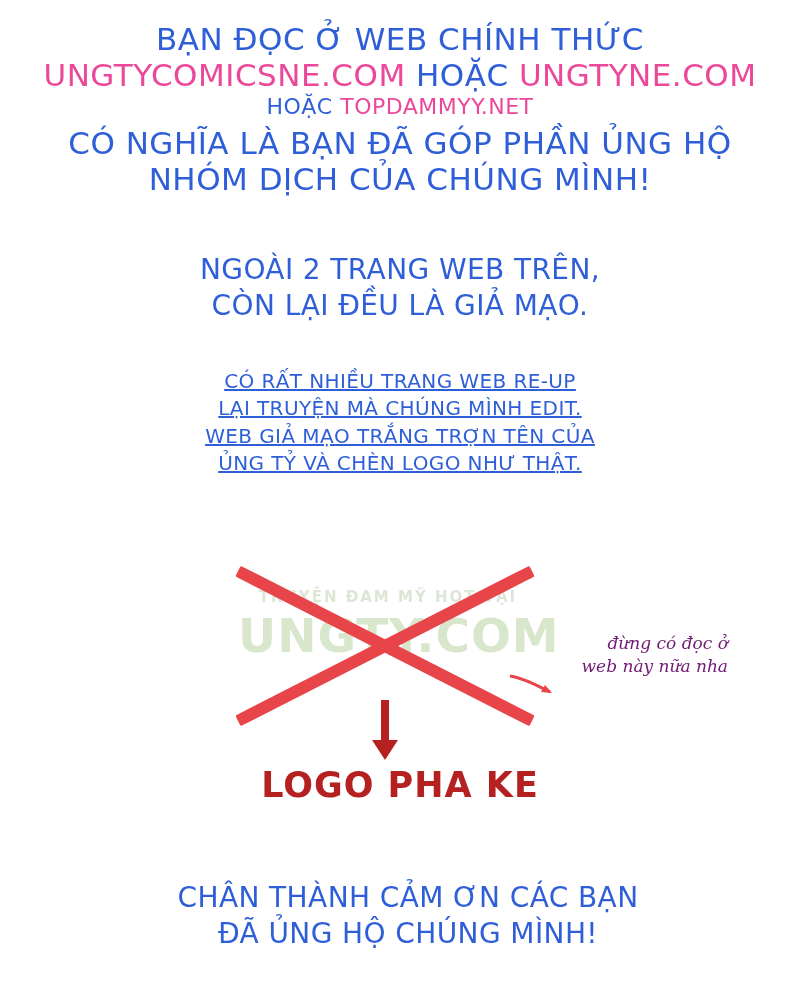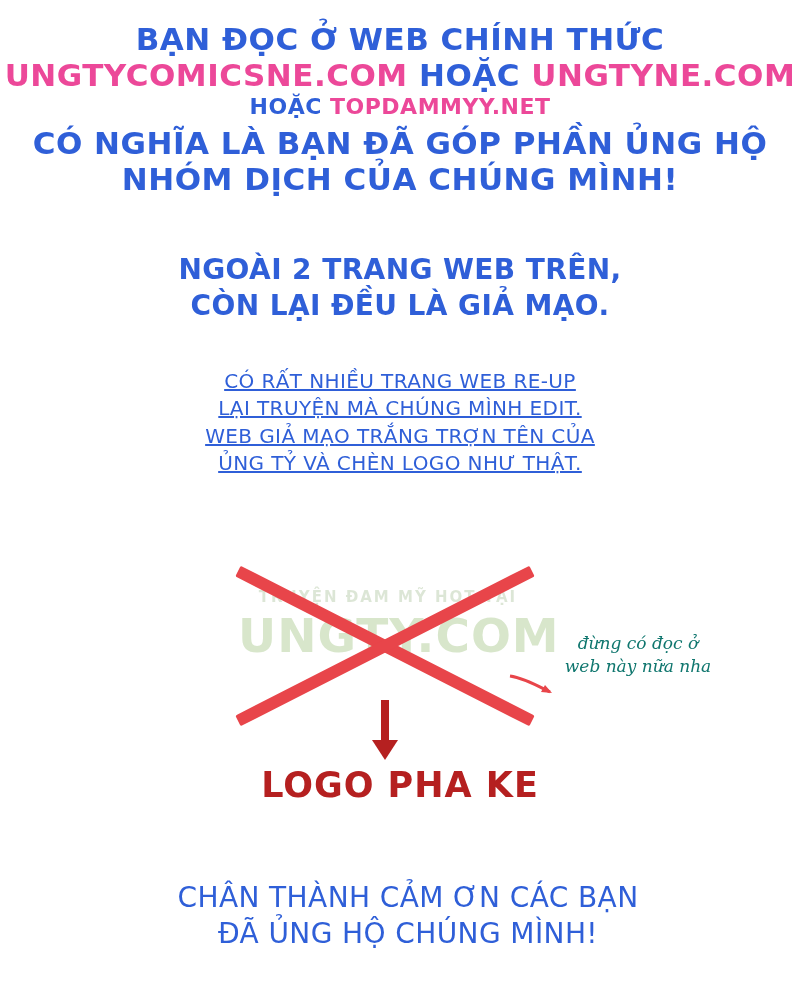--- a/index.html
+++ b/index.html
@@ -42,39 +42,39 @@
 
   #top-block {
     position: absolute;
     top: 22px;
     left: 0;
     width: 800px;
   }
   #top-block .line {
     font-size: 31px;
     letter-spacing: 0.5px;
-    font-weight: 700;
+    font-weight: 400;
     font-variant: small-caps;
   }
   #top-block .l1 { font-size: 31px; }
   #top-block .l2 { font-size: 31px; }
   #top-block .l3 { font-size: 22px; }
   #top-block .l4 { font-size: 31px; margin-top: 7px; }
   #top-block .l5 { font-size: 31px; }
 
   
   #para2 {
     position: absolute;
     top: 252px;
     left: 0;
     width: 800px;
   }
   #para2 .line {
     font-size: 28px;
-    font-weight: 700;
+    font-weight: 400;
     color: #2f5fd8;
     letter-spacing: 0.4px;
     font-variant: small-caps;
     line-height: 1.28;
   }
 
   
   #para3 {
     position: absolute;
     top: 368px;
@@ -158,26 +158,26 @@
     transform: rotate(-27deg);
     transform-origin: center;
   }
 
   
   #side-note {
     position: absolute;
     left: 548px;
     top: 632px;
     width: 180px;
-    color: #0f766e;
+    color: #701a75;
     font-family: "DejaVu Serif", serif;
     font-style: italic;
     font-size: 17px;
     line-height: 1.35;
-    text-align: center;
+    text-align: right;
   }
   #side-arrow {
     position: absolute;
     left: 508px;
     top: 672px;
     width: 46px;
     height: 26px;
   }
 
   

